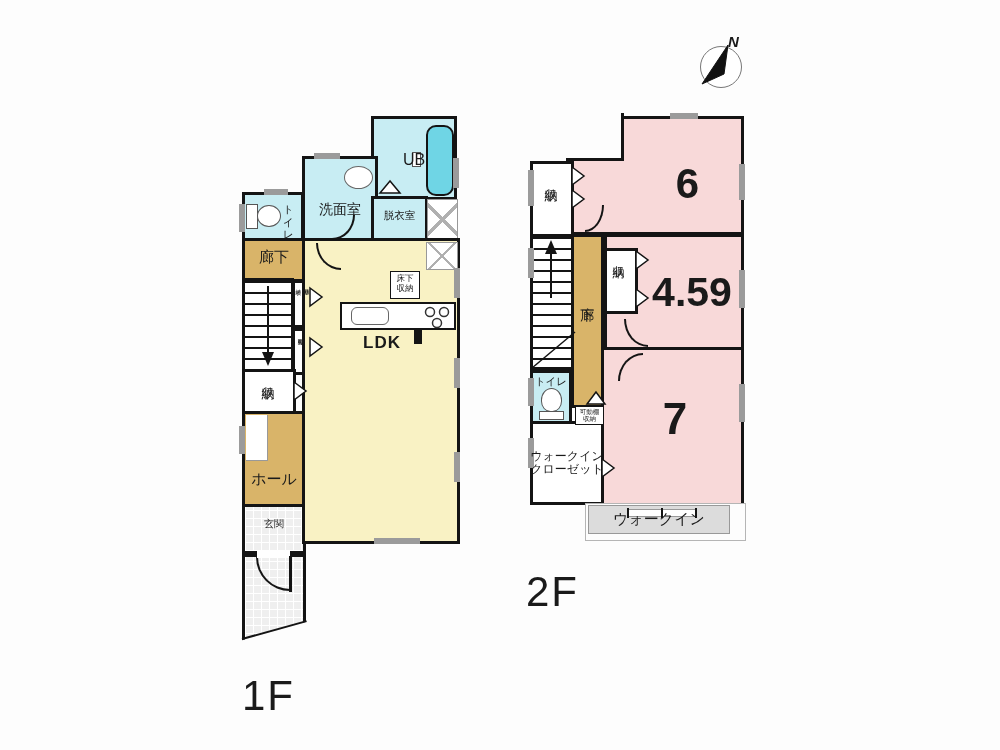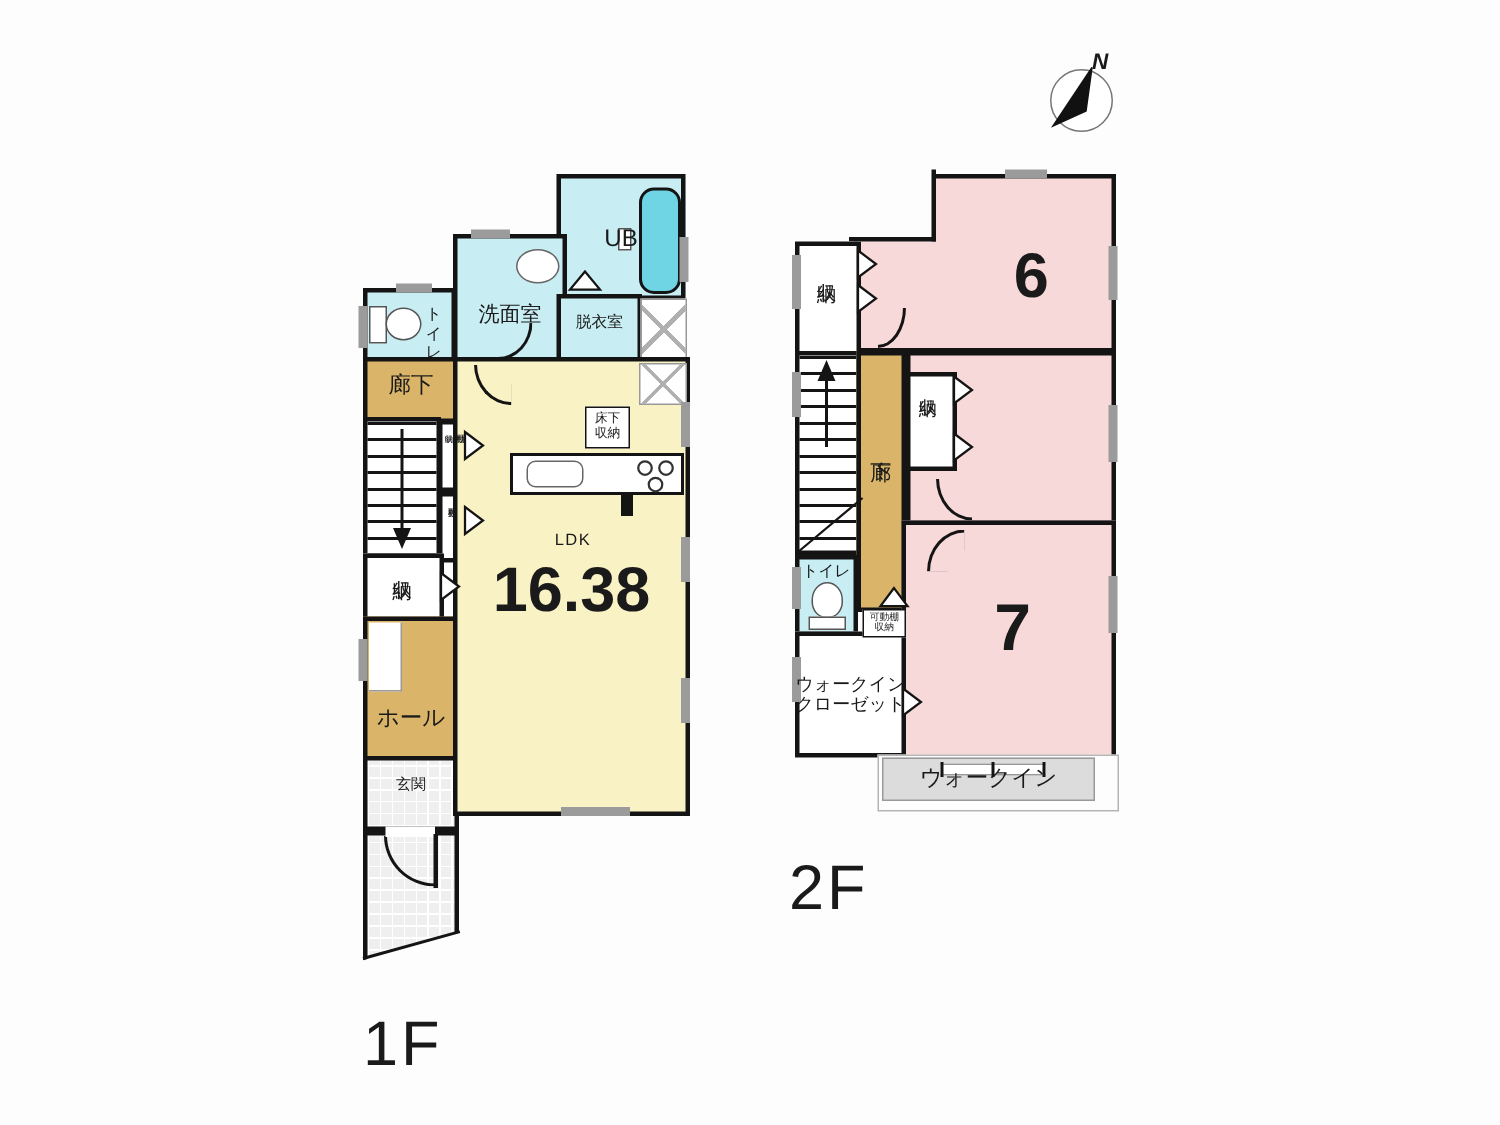--- a/index.html
+++ b/index.html
@@ -112,22 +112,21 @@
   <div class="win" style="left:239px;top:426px;width:6px;height:28px;"></div>
 
   <div class="lbl ctr" style="left:388px;top:151px;width:52px;font-size:16px;font-weight:500;">UB</div>
   <div class="lbl ctr" style="left:302px;top:202px;width:76px;font-size:14px;">洗面室</div>
   <div class="lbl ctr" style="left:371px;top:210px;width:57px;font-size:10.5px;">脱衣室</div>
   <div class="lbl vtext" style="left:282px;top:197px;height:42px;font-size:10.5px;letter-spacing:1px;">トイレ</div>
   <div class="lbl ctr" style="left:242px;top:249px;width:64px;font-size:15px;font-weight:500;">廊下</div>
   <div class="lbl vtext" style="left:260px;top:376px;height:38px;font-size:13px;letter-spacing:1px;">収納</div>
   <div class="lbl ctr" style="left:242px;top:471px;width:64px;font-size:15px;">ホール</div>
   <div class="lbl ctr" style="left:242px;top:518px;width:64px;font-size:10px;">玄関</div>
-  <div class="lbl ctr" style="left:332px;top:354px;width:100px;font-size:11px;font-weight:400;letter-spacing:1px;">LDK</div>
-  <div class="lbl ctr" style="left:302px;top:369px;width:158px;font-size:42px;font-weight:600;">16.38</div>
+  <div class="lbl ctr" style="left:332px;top:333px;width:100px;font-size:17px;font-weight:700;letter-spacing:1px;">LDK</div>
   <div class="lbl ctr" style="left:390px;top:274px;width:30px;font-size:8.5px;">床下
 収納</div>
   <div class="lbl vtext" style="left:294px;top:285px;height:40px;font-size:5.5px;letter-spacing:0;line-height:1.4;">可動棚
 収納</div>
   <div class="lbl vtext" style="left:297px;top:334px;height:40px;font-size:6px;letter-spacing:0;">可動棚</div>
   <div class="floor-label" style="left:242px;top:672px;">1F</div>
 
   <div class="room c-pink" style="left:569px;top:116px;width:175px;height:119px;"></div>
   <div class="patch" style="left:566px;top:113px;width:58px;height:48px;background:#fdfdfd;border-right:3px solid #141414;border-bottom:3px solid #141414;box-sizing:border-box;"></div>
   <div class="room c-white" style="left:530px;top:161px;width:44px;height:76px;"></div>
@@ -185,20 +184,21 @@
   <div class="win" style="left:739px;top:270px;width:6px;height:38px;"></div>
   <div class="win" style="left:739px;top:384px;width:6px;height:38px;"></div>
   <div class="win" style="left:528px;top:170px;width:6px;height:36px;"></div>
   <div class="win" style="left:528px;top:248px;width:6px;height:30px;"></div>
   <div class="win" style="left:528px;top:378px;width:6px;height:28px;"></div>
   <div class="win" style="left:528px;top:438px;width:6px;height:30px;"></div>
 
   <div class="lbl vtext" style="left:543px;top:178px;height:44px;font-size:13px;letter-spacing:1px;">収納</div>
   <div class="lbl ctr" style="left:660px;top:160px;width:55px;font-size:42px;font-weight:600;">6</div>
   <div class="lbl vtext" style="left:611px;top:256px;height:48px;font-size:12px;letter-spacing:1px;">収納</div>
+  <div class="lbl ctr" style="left:640px;top:270px;width:104px;font-size:41px;font-weight:600;">4.59</div>
   <div class="lbl vtext" style="left:579px;top:296px;height:60px;font-size:14px;font-weight:500;letter-spacing:2px;" aria-label="廊下">廊下</div>
   <div class="lbl ctr" style="left:530px;top:376px;width:42px;font-size:10.5px;">トイレ</div>
   <div class="lbl ctr" style="left:575px;top:408px;width:29px;font-size:6.5px;">可動棚
 収納</div>
   <div class="lbl ctr" style="left:640px;top:394px;width:70px;font-size:44px;font-weight:600;">7</div>
   <div class="lbl ctr" style="left:528px;top:450px;width:78px;font-size:12px;">ウォークイン
 クローゼット</div>
   <div class="lbl ctr" style="left:588px;top:511px;width:142px;font-size:15px;">ウォークイン</div>
   <div class="floor-label" style="left:526px;top:568px;">2F</div>
 

